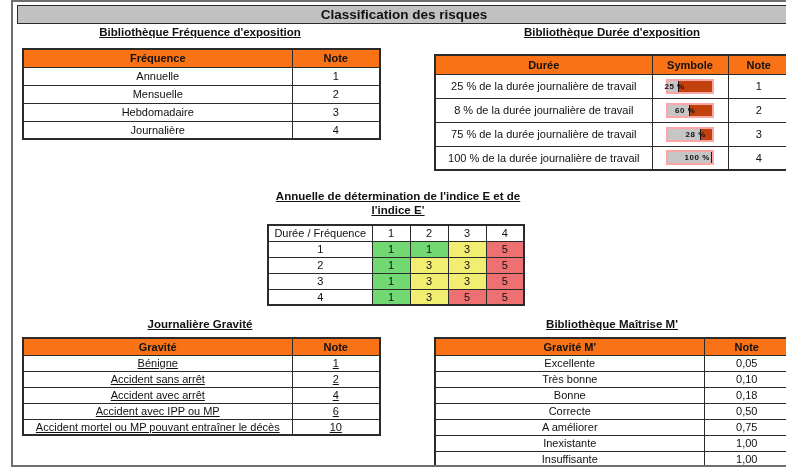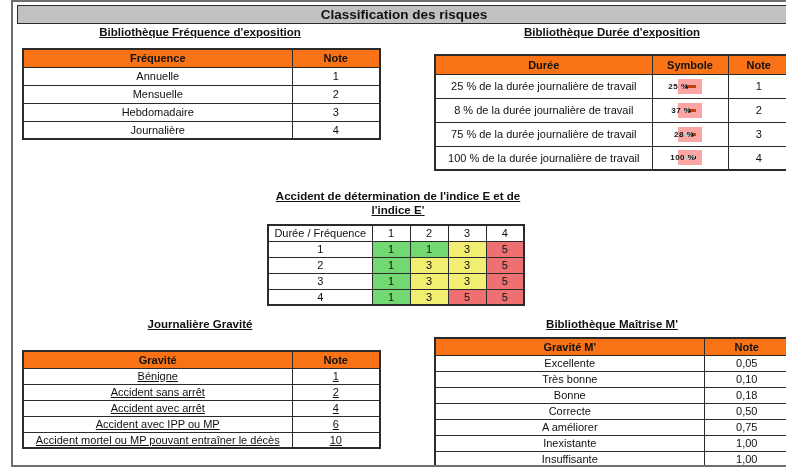--- a/index.html
+++ b/index.html
@@ -39,32 +39,32 @@
   .t-freq td { height:18px; }
 
   .t-duree { left:421px; top:52px; }
   .t-duree th { height:19px; }
   .t-duree td { height:24px; }
 
   .t-matrix { left:254px; top:222px; }
   .t-matrix td { height:16px; }
   .t-matrix .m-hdr td { background:#fff; }
 
-  .t-grav { left:9px; top:348px; }
+  .t-grav { left:9px; top:335px; }
   .t-grav th { height:17px; }
   .t-grav td { height:16px;text-decoration:underline; }
 
   .t-mait { left:421px; top:335px; }
   .t-mait th { height:17px; }
   .t-mait td { height:16px; }
 
   
   .sym {
-    position:relative; width:24px; height:15px; margin:0 auto;
-    border:6px solid #fca5a5; background:#c2410c;
+    position:relative; width:48px; height:15px; margin:0 auto;
+    border:2px solid #fca5a5; background:#c2410c;
   }
   .sym-fill {
     position:absolute; left:0; top:0; bottom:0;
     background:#c6c6c6; border-right:1px solid #1a1a1a;
   }
   .sym-label {
     position:absolute; top:0; height:100%; display:flex; align-items:center;
     font-size:8px; font-weight:bold; transform:translateX(-100%);
     white-space:nowrap; letter-spacing:0.5px;
   }
@@ -135,21 +135,21 @@
               <span class="sym-label" style="left: 38%;">25 %</span>
             </div>
           </td>
           <td>1</td>
         </tr>
         <tr>
           <td>8 % de la durée journalière de travail</td>
           <td>
             <div class="sym">
               <div class="sym-fill" style="width: 50%;"></div>
-              <span class="sym-label" style="left: 62%;">37 %</span>
+              <span class="sym-label" style="left: 62%;">60 %</span>
             </div>
           </td>
           <td>2</td>
         </tr>
         <tr>
           <td>75 % de la durée journalière de travail</td>
           <td>
             <div class="sym">
               <div class="sym-fill" style="width: 75%;"></div>
               <span class="sym-label" style="left: 86%;">28 %</span>
@@ -165,21 +165,21 @@
               <span class="sym-label" style="left: 95%;">100 %</span>
             </div>
           </td>
           <td>4</td>
         </tr>
       </tbody>
     </table>
   </div>
 
   <div class="heading h-matrix">
-    <span>Accident de détermination de l'indice E et de</span>
+    <span>Annuelle de détermination de l'indice E et de</span>
     <span>l'indice E'</span>
   </div>
 
   <div class="tbl t-matrix">
     <table>
       <colgroup>
           <col style="width:104px">
           <col style="width:38px">
           <col style="width:38px">
           <col style="width:38px">

